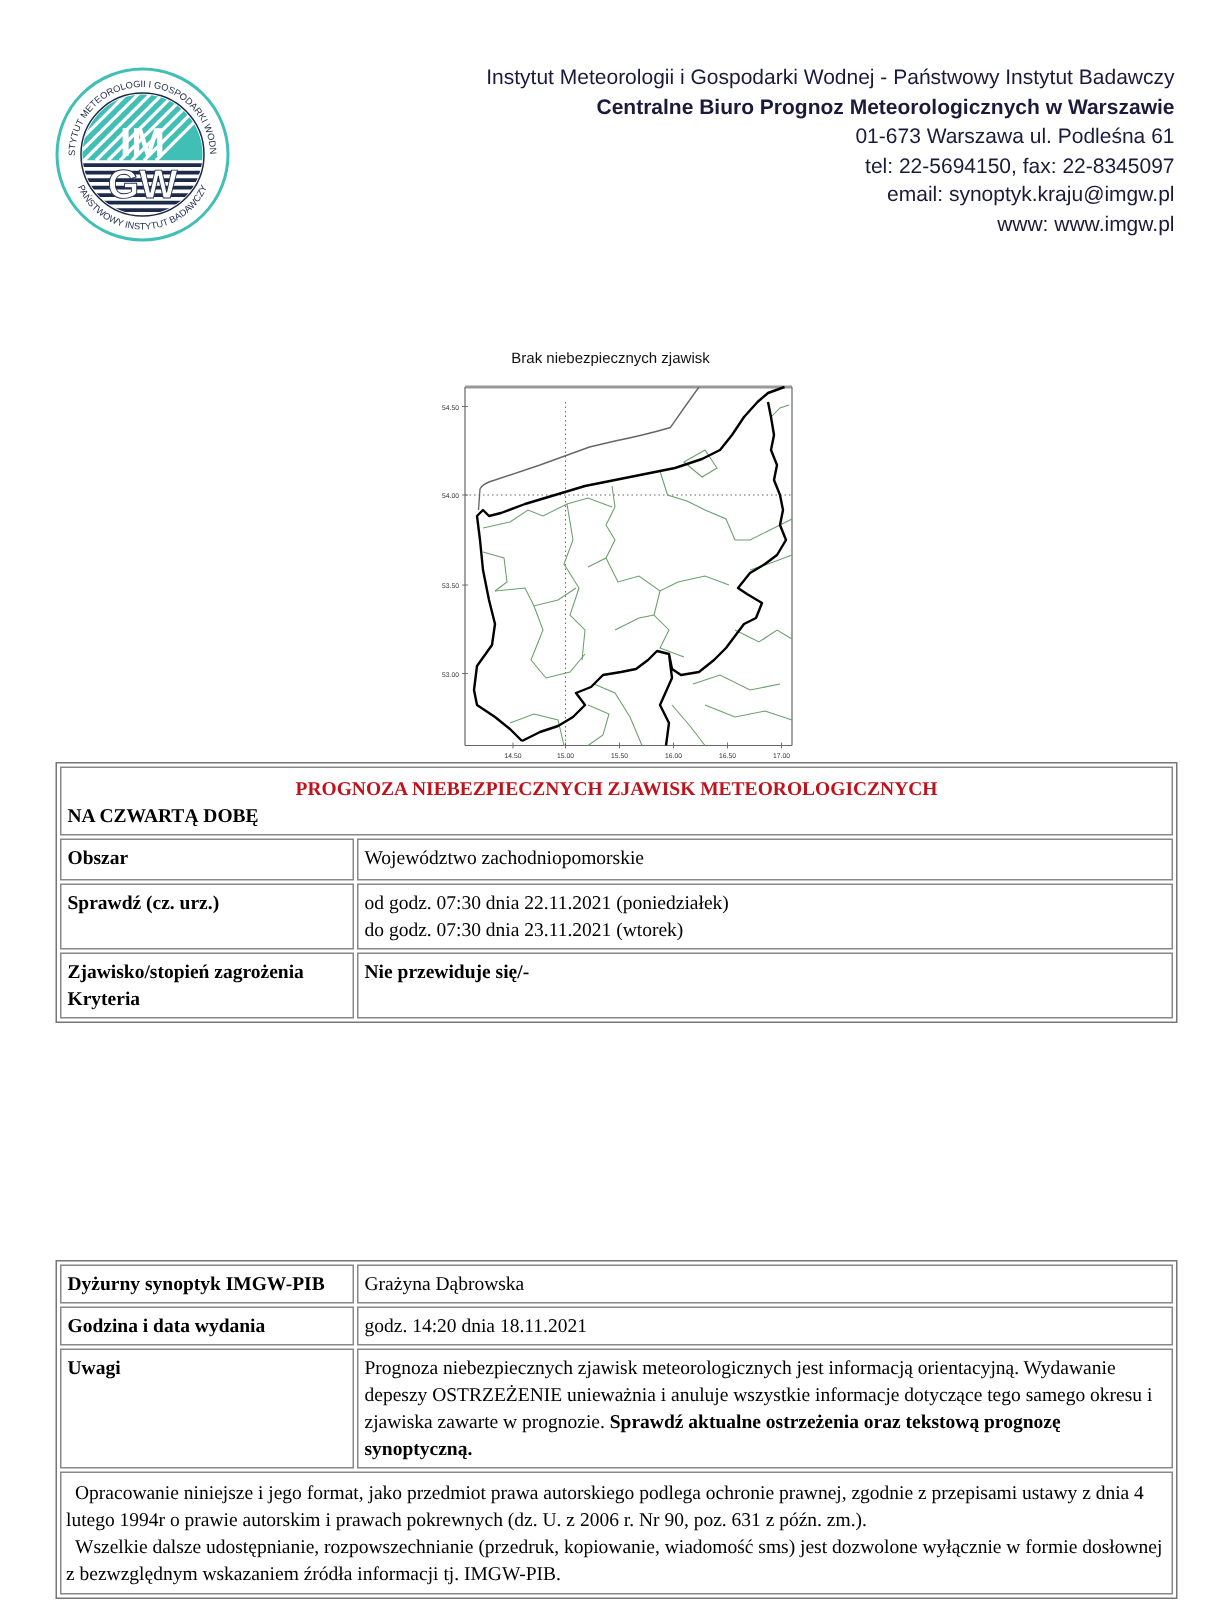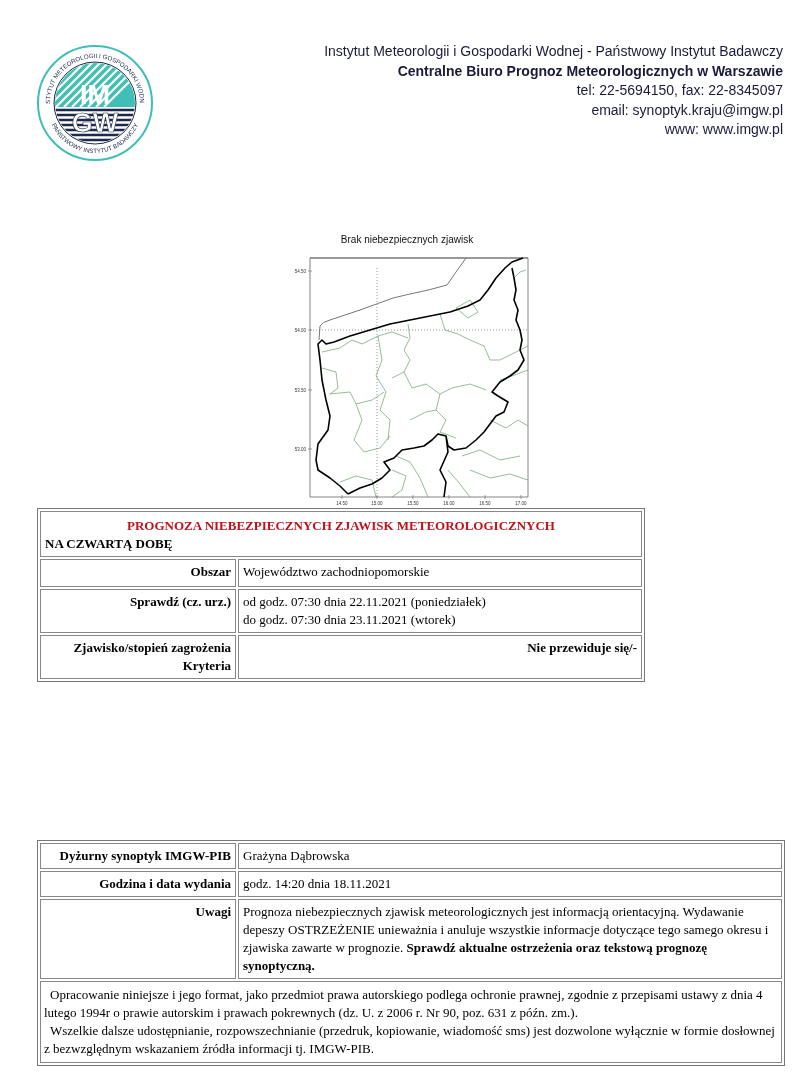--- a/index.html
+++ b/index.html
@@ -4,25 +4,25 @@
 <style>
   html, body { margin:0; padding:0; background:#ffffff; }
   body { width:808px; height:1080px; position:relative; overflow:hidden; font-family:"Liberation Serif", serif; color:#000; }
   .logo { position:absolute; left:36px; top:44px; width:118px; height:118px; }
   .header { position:absolute; right:25px; top:42px; text-align:right; font-family:"Liberation Sans", sans-serif; font-size:14px; line-height:19.5px; color:#1a1a3a; }
   .header .bold { font-weight:bold; }
   .map-wrap { position:absolute; left:276px; top:228px; width:262px; height:280px; }
   .map-title { position:absolute; left:0; top:6px; width:262px; text-align:center; font-family:"Liberation Sans", sans-serif; font-size:10px; color:#111; }
   table.tbl { position:absolute; border-collapse:separate; border-spacing:2px; border:1px solid #777; background:#fff; font-family:"Liberation Serif", serif; font-size:13px; }
   table.tbl td { border:1px solid #888; padding:3px 4px; vertical-align:top; line-height:18px; }
-  .t1 { left:37px; top:508px; width:608px; }
+  .t1 { left:37px; top:508px; width:748px; }
   .t2 { left:37px; top:840px; width:748px; }
   .title-red { color:#c0121b; font-weight:bold; text-align:center; }
   .title-black { font-weight:bold; text-align:left; }
-  .lbl { font-weight:bold;text-align:right; }
+  .lbl { font-weight:bold; }
   .footer-cell { padding:4px 3px !important; }
 </style>
 </head>
 <body>
 
 <div class="logo">
   <svg width="118" height="118" viewBox="0 0 118 118">
     <defs>
       <clipPath id="inner">
           <circle cx="59" cy="59" r="40"></circle>
@@ -59,20 +59,21 @@
     <text x="59" y="60" text-anchor="middle" font-family="Liberation Sans, sans-serif" font-weight="bold" font-size="27" fill="#ffffff">IM</text>
     <text x="59" y="88" text-anchor="middle" font-family="Liberation Sans, sans-serif" font-weight="bold" font-size="27" fill="#ffffff" stroke="#1e2a4a" stroke-width="0.6">GW</text>
     <text font-family="Liberation Sans, sans-serif" font-size="6.2" fill="#1e2a4a"><textPath href="#arcTop" startOffset="50%" text-anchor="middle">INSTYTUT METEOROLOGII I GOSPODARKI WODNEJ</textPath></text>
     <text font-family="Liberation Sans, sans-serif" font-size="6.2" fill="#1e2a4a"><textPath href="#arcBot" startOffset="50%" text-anchor="middle">PAŃSTWOWY INSTYTUT BADAWCZY</textPath></text>
   </svg>
 </div>
 
 <div class="header">
   <div>Instytut Meteorologii i Gospodarki Wodnej - Państwowy Instytut Badawczy</div>
   <div class="bold">Centralne Biuro Prognoz Meteorologicznych w Warszawie</div>
+  <div>01-673 Warszawa ul. Podleśna 61</div>
   <div>tel: 22-5694150, fax: 22-8345097</div>
   <div>email: synoptyk.kraju@imgw.pl</div>
   <div>www: www.imgw.pl</div>
 </div>
 
 <div class="map-wrap">
   <div class="map-title">Brak niebezpiecznych zjawisk</div>
   <svg width="262" height="280" viewBox="276 228 262 280" style="position:absolute;left:0;top:0;">
 
     <line x1="310" y1="258" x2="528" y2="258" stroke="#999" stroke-width="2"></line>

